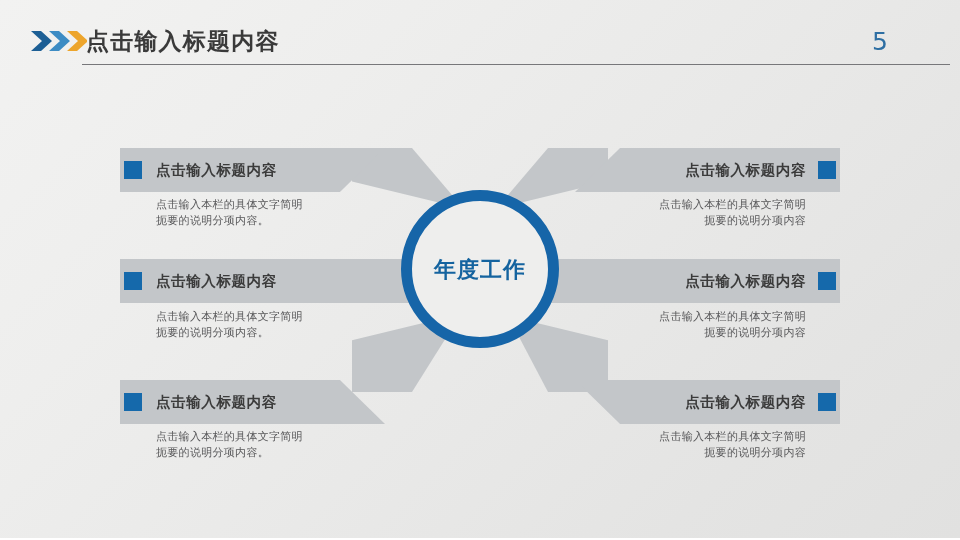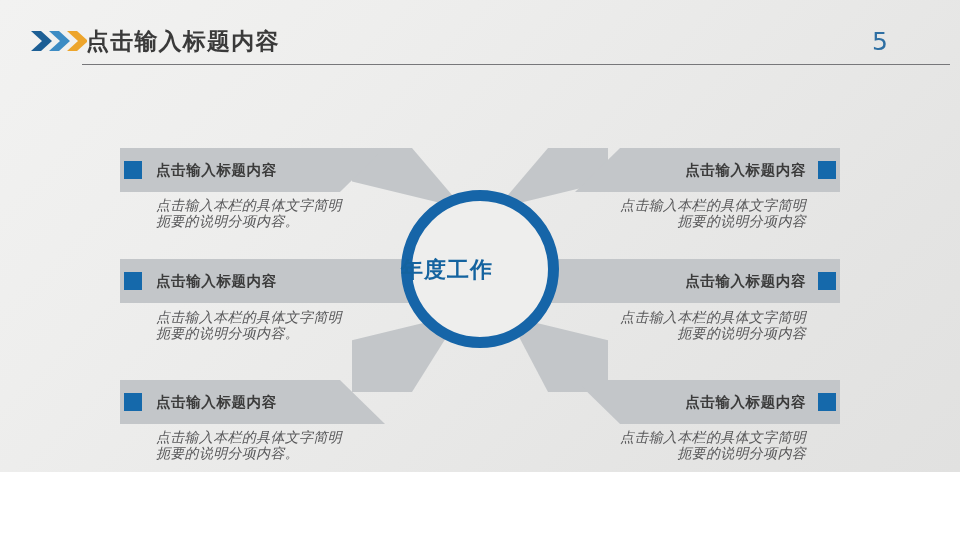--- a/index.html
+++ b/index.html
@@ -9,21 +9,21 @@
   body {
     width: 960px;
     height: 540px;
     overflow: hidden;
     font-family: "DejaVu Sans", "Liberation Sans", sans-serif;
   }
 
   #slide {
     position: relative;
     width: 960px;
-    height: 472px;
+    height: 538px;
     background: linear-gradient(135deg, #f2f2f1 0%, #eeeeed 28%, #e9e9e8 55%, #e4e4e3 80%, #e1e1e0 100%);
     overflow: hidden;
   }
 
   
   #header {
     position: absolute;
     left: 0;
     top: 0;
     width: 960px;
@@ -80,22 +80,23 @@
     background: #eeeeed;
     z-index: 6;
   }
   #center-label {
     position: absolute;
     left: 401px;
     top: 190px;
     width: 158px;
     height: 158px;
     display: flex;
-    flex-direction: row;
+    flex-direction: column;
     align-items: center;
+    justify-content: center;
     z-index: 7;
     color: #14639f;
     font-size: 22px;
     font-weight: bold;
     line-height: 29px;
     letter-spacing: 1px;
     text-align: center;
   }
 
   
@@ -133,27 +134,26 @@
     font-weight: bold;
     color: #3b3b3b;
     letter-spacing: 0.6px;
     line-height: 22px;
     white-space: nowrap;
     z-index: 5;
   }
 
   .item-body {
     position: absolute;
-    font-size: 14px;
+    font-size: 11px;
     color: #58585a;
     line-height: 16px;
     letter-spacing: 0.3px;
     white-space: pre-line;
     z-index: 4;
-    font-style: italic;
   }
   .body-left  { text-align: left; }
   .body-right { text-align: right; }
 </style>
 </head>
 <body>
 
 <div id="slide">
 
   <div id="header">

